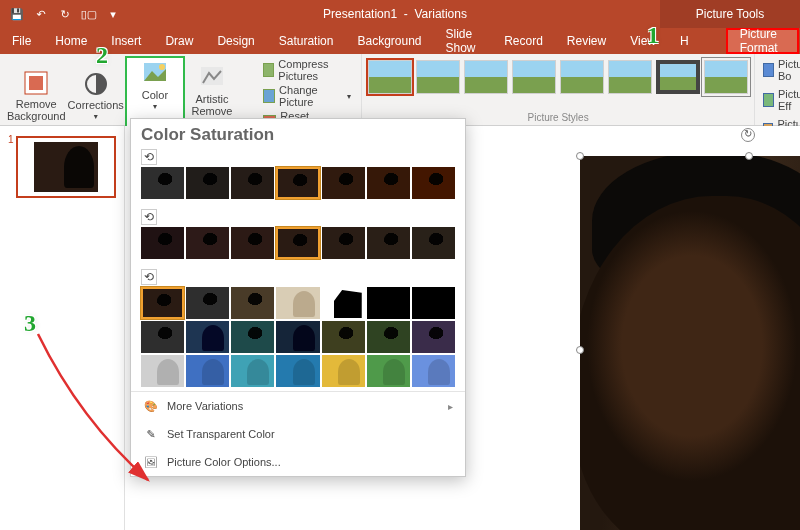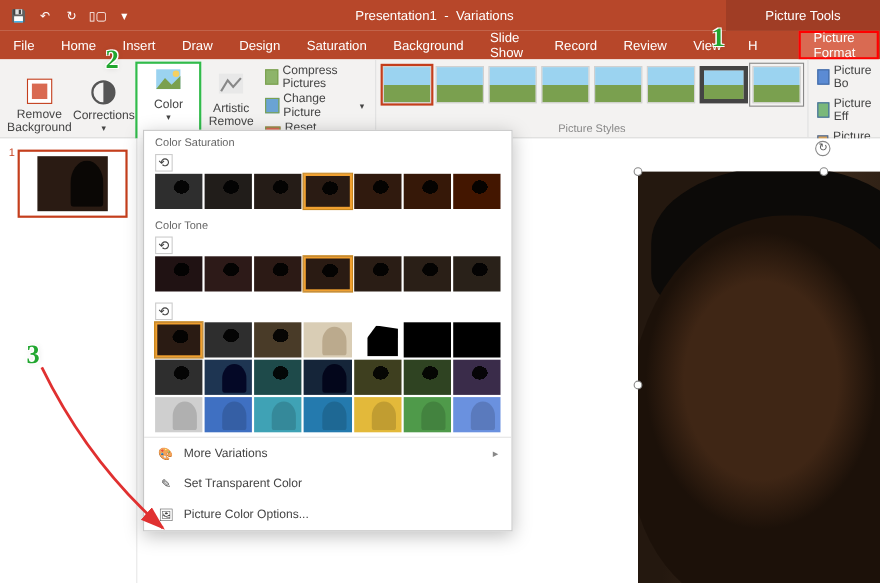--- a/index.html
+++ b/index.html
@@ -19,21 +19,21 @@
   .tab.hili { border: 2px solid #ff0000; background: #d96a52; margin: 1px; }
 
   
   .ribbon { height: 72px; background: #f3f2f1; border-bottom: 1px solid #d0d0d0; display: flex; align-items: stretch; font-size: 11px; color: #444; position: relative; }
   .grp { display: flex; flex-direction: column; padding: 2px 6px; border-right: 1px solid #e0e0e0; }
   .big-btn { display: flex; flex-direction: column; align-items: center; justify-content: center; padding: 2px 6px; cursor: pointer; min-width: 54px; }
   .big-btn svg, .big-btn .ico { width: 26px; height: 26px; }
   .big-btn span { margin-top: 2px; line-height: 1.1; text-align: center; }
   .grp-row { display: flex; }
   .small-stack { display: flex; flex-direction: column; gap: 2px; padding: 2px 4px; }
-  .small-btn { display: flex; align-items: center; gap: 4px; cursor: pointer; font-size: 11px; }
+  .small-btn { display: flex; align-items: center; gap: 4px; cursor: pointer; font-size: 11px; margin-left: 20px; }
   .mini-ico { width: 14px; height: 14px; display: inline-block; background: #8db46a; border: 1px solid #7aa04f; }
   .color-hili { border: 2px solid #31bb4b; background: #fff; padding: 1px; }
 
   .styles-grp { flex: 1; display: flex; flex-direction: column; align-items: center; padding: 2px 6px; }
   .styles-row { display: flex; gap: 4px; padding-top: 4px; }
   .style-thumb { width: 44px; height: 34px; border: 1px solid #d0d0d0; background: linear-gradient(#9bd3f0 50%, #7aa04f 50%); position: relative; cursor: pointer; }
   .style-thumb.selected { outline: 2px solid #C43E1C; }
   .style-thumb.frame-dark { border: 4px solid #444; }
   .style-thumb.frame-double { outline: 1px solid #888; outline-offset: 2px; }
   .grp-label { font-size: 10px; color: #888; margin-top: auto; text-align: center; }
@@ -58,21 +58,21 @@
   .hat { position: absolute; right: -30px; top: -5px; width: 240px; height: 140px; background: #0c0a08; border-radius: 50% 50% 30% 30%; }
   .handle { position: absolute; width: 8px; height: 8px; background: #fff; border: 1px solid #888; border-radius: 50%; }
   .h-tl { left: 451px; top: 26px; } .h-tm { left: 620px; top: 26px; }
   .rot { left: 616px; top: 2px; background: #fff; border: 1px solid #888; width: 14px; height: 14px; border-radius: 50%; }
   .rot::after { content: "↻"; font-size: 10px; position: absolute; left: 2px; top: -1px; color: #555; }
   .h-ml { left: 451px; top: 220px; }
 
   
   .gallery { position: absolute; left: 130px; top: 118px; width: 336px; background: #fff; border: 1px solid #c8c8c8; box-shadow: 0 4px 16px rgba(0,0,0,0.25); font-size: 11px; color: #444; z-index: 50; }
   .gal-sect { padding: 6px 10px 4px; }
-  .gal-title { font-weight: 400; font-size: 10px; color: #666; margin-bottom: 4px; }
+  .gal-title { font-weight: 700; font-size: 17px; color: #666; margin-bottom: 4px; }
   .gal-row { display: flex; gap: 2px; }
   .swatch { width: 44px; height: 32px; background: #2a1b13; position: relative; cursor: pointer; border: 1px solid transparent; }
   .swatch.sel { border: 2px solid #F0A030; outline: 1px solid #c88820; }
   .swatch::after { content: ""; position: absolute; right: 4px; top: 3px; width: 22px; height: 26px; background: radial-gradient(ellipse 12px 10px at 8px 8px, rgba(0,0,0,0.9) 60%, transparent 61%); border-radius: 50% 50% 10% 10%; }
   .reset-ico { width: 16px; height: 16px; display: inline-flex; align-items: center; justify-content: center; font-size: 12px; cursor: pointer; border: 1px solid #ccc; margin-right: 4px; }
   .row-lead { display: flex; align-items: center; margin-bottom: 2px; }
 
   
   .t-gray { filter: grayscale(100%) brightness(0.9); background: #333 !important; }
   .t-blue { background: #1e3552 !important; } .t-blue::after { background: rgba(0,0,30,0.85); }
@@ -256,21 +256,20 @@
       <div class="swatch" style="filter:saturate(0.3)"></div>
       <div class="swatch" style="filter:saturate(0.6)"></div>
       <div class="swatch sel"></div>
       <div class="swatch" style="filter:saturate(1.5)"></div>
       <div class="swatch" style="filter:saturate(2)"></div>
       <div class="swatch" style="filter:saturate(3)"></div>
     </div>
   </div>
 
   <div class="gal-sect">
-    <div class="gal-title">Color Tone</div>
     <div class="row-lead">
       <span class="reset-ico">⟲</span>
     </div>
     <div class="gal-row">
       <div class="swatch" style="filter:hue-rotate(-30deg) brightness(0.7)"></div>
       <div class="swatch" style="filter:hue-rotate(-20deg)"></div>
       <div class="swatch" style="filter:hue-rotate(-10deg)"></div>
       <div class="swatch sel"></div>
       <div class="swatch" style="filter:sepia(0.2)"></div>
       <div class="swatch" style="filter:sepia(0.4)"></div>

